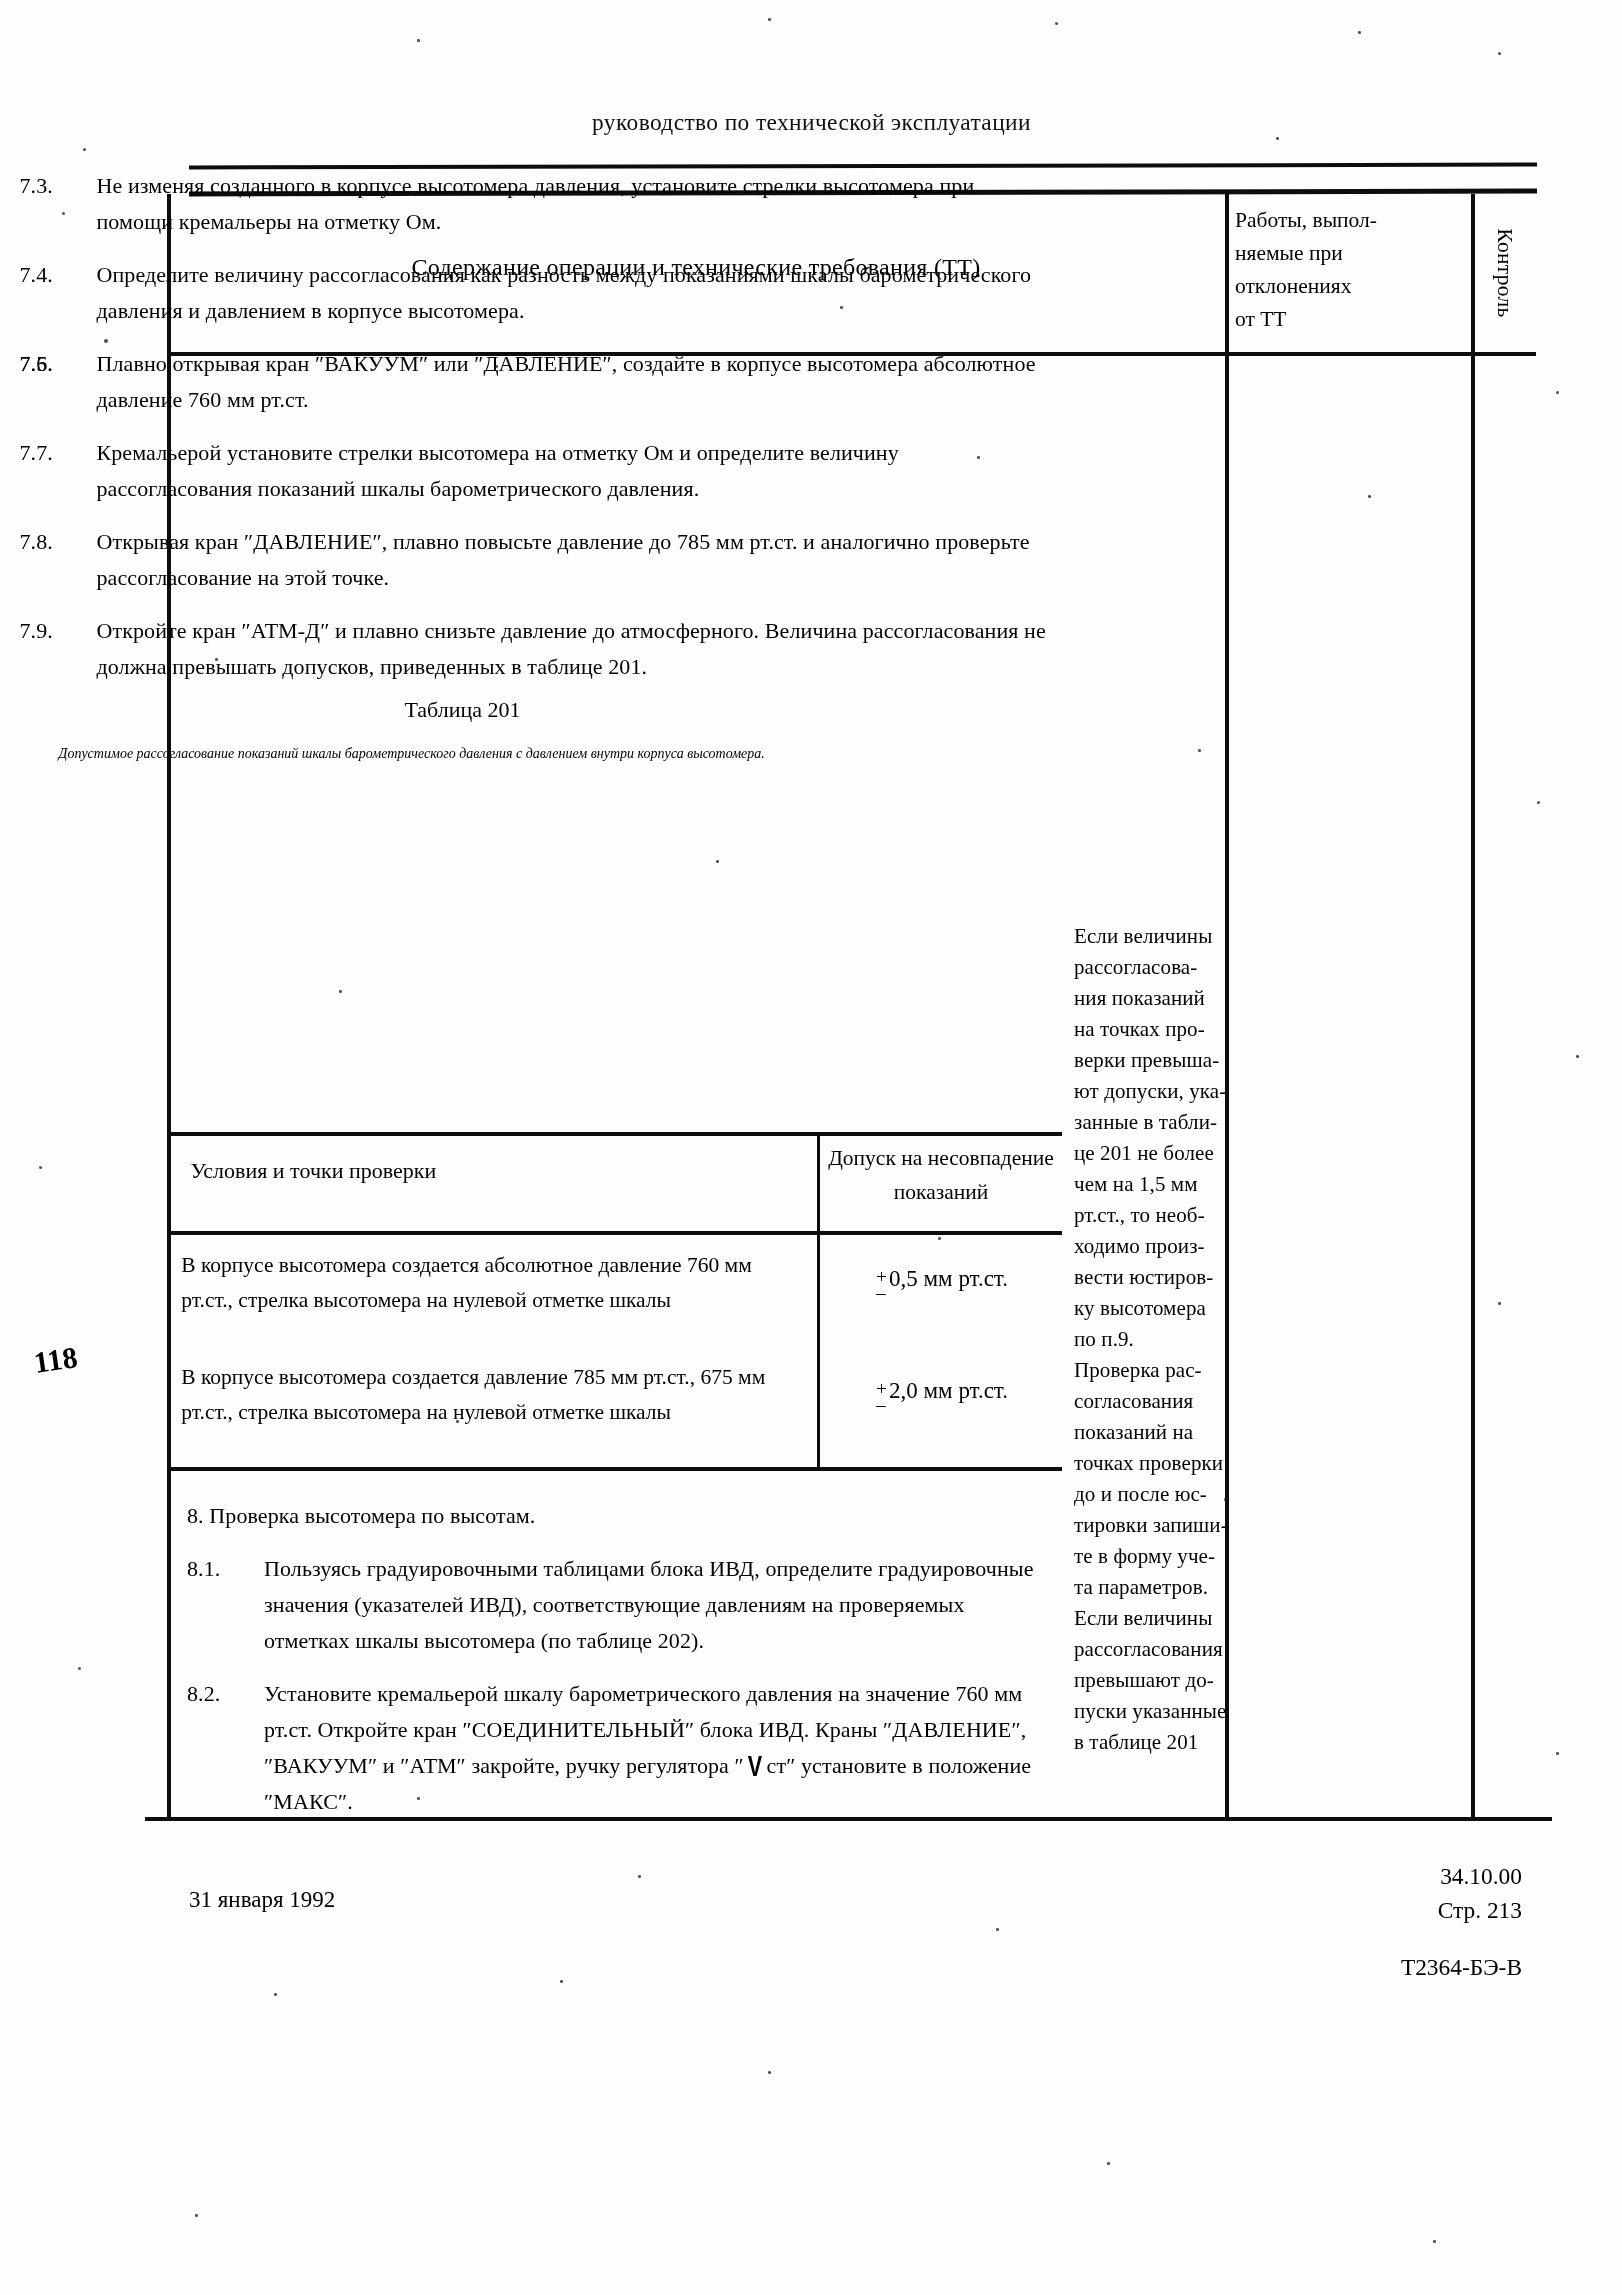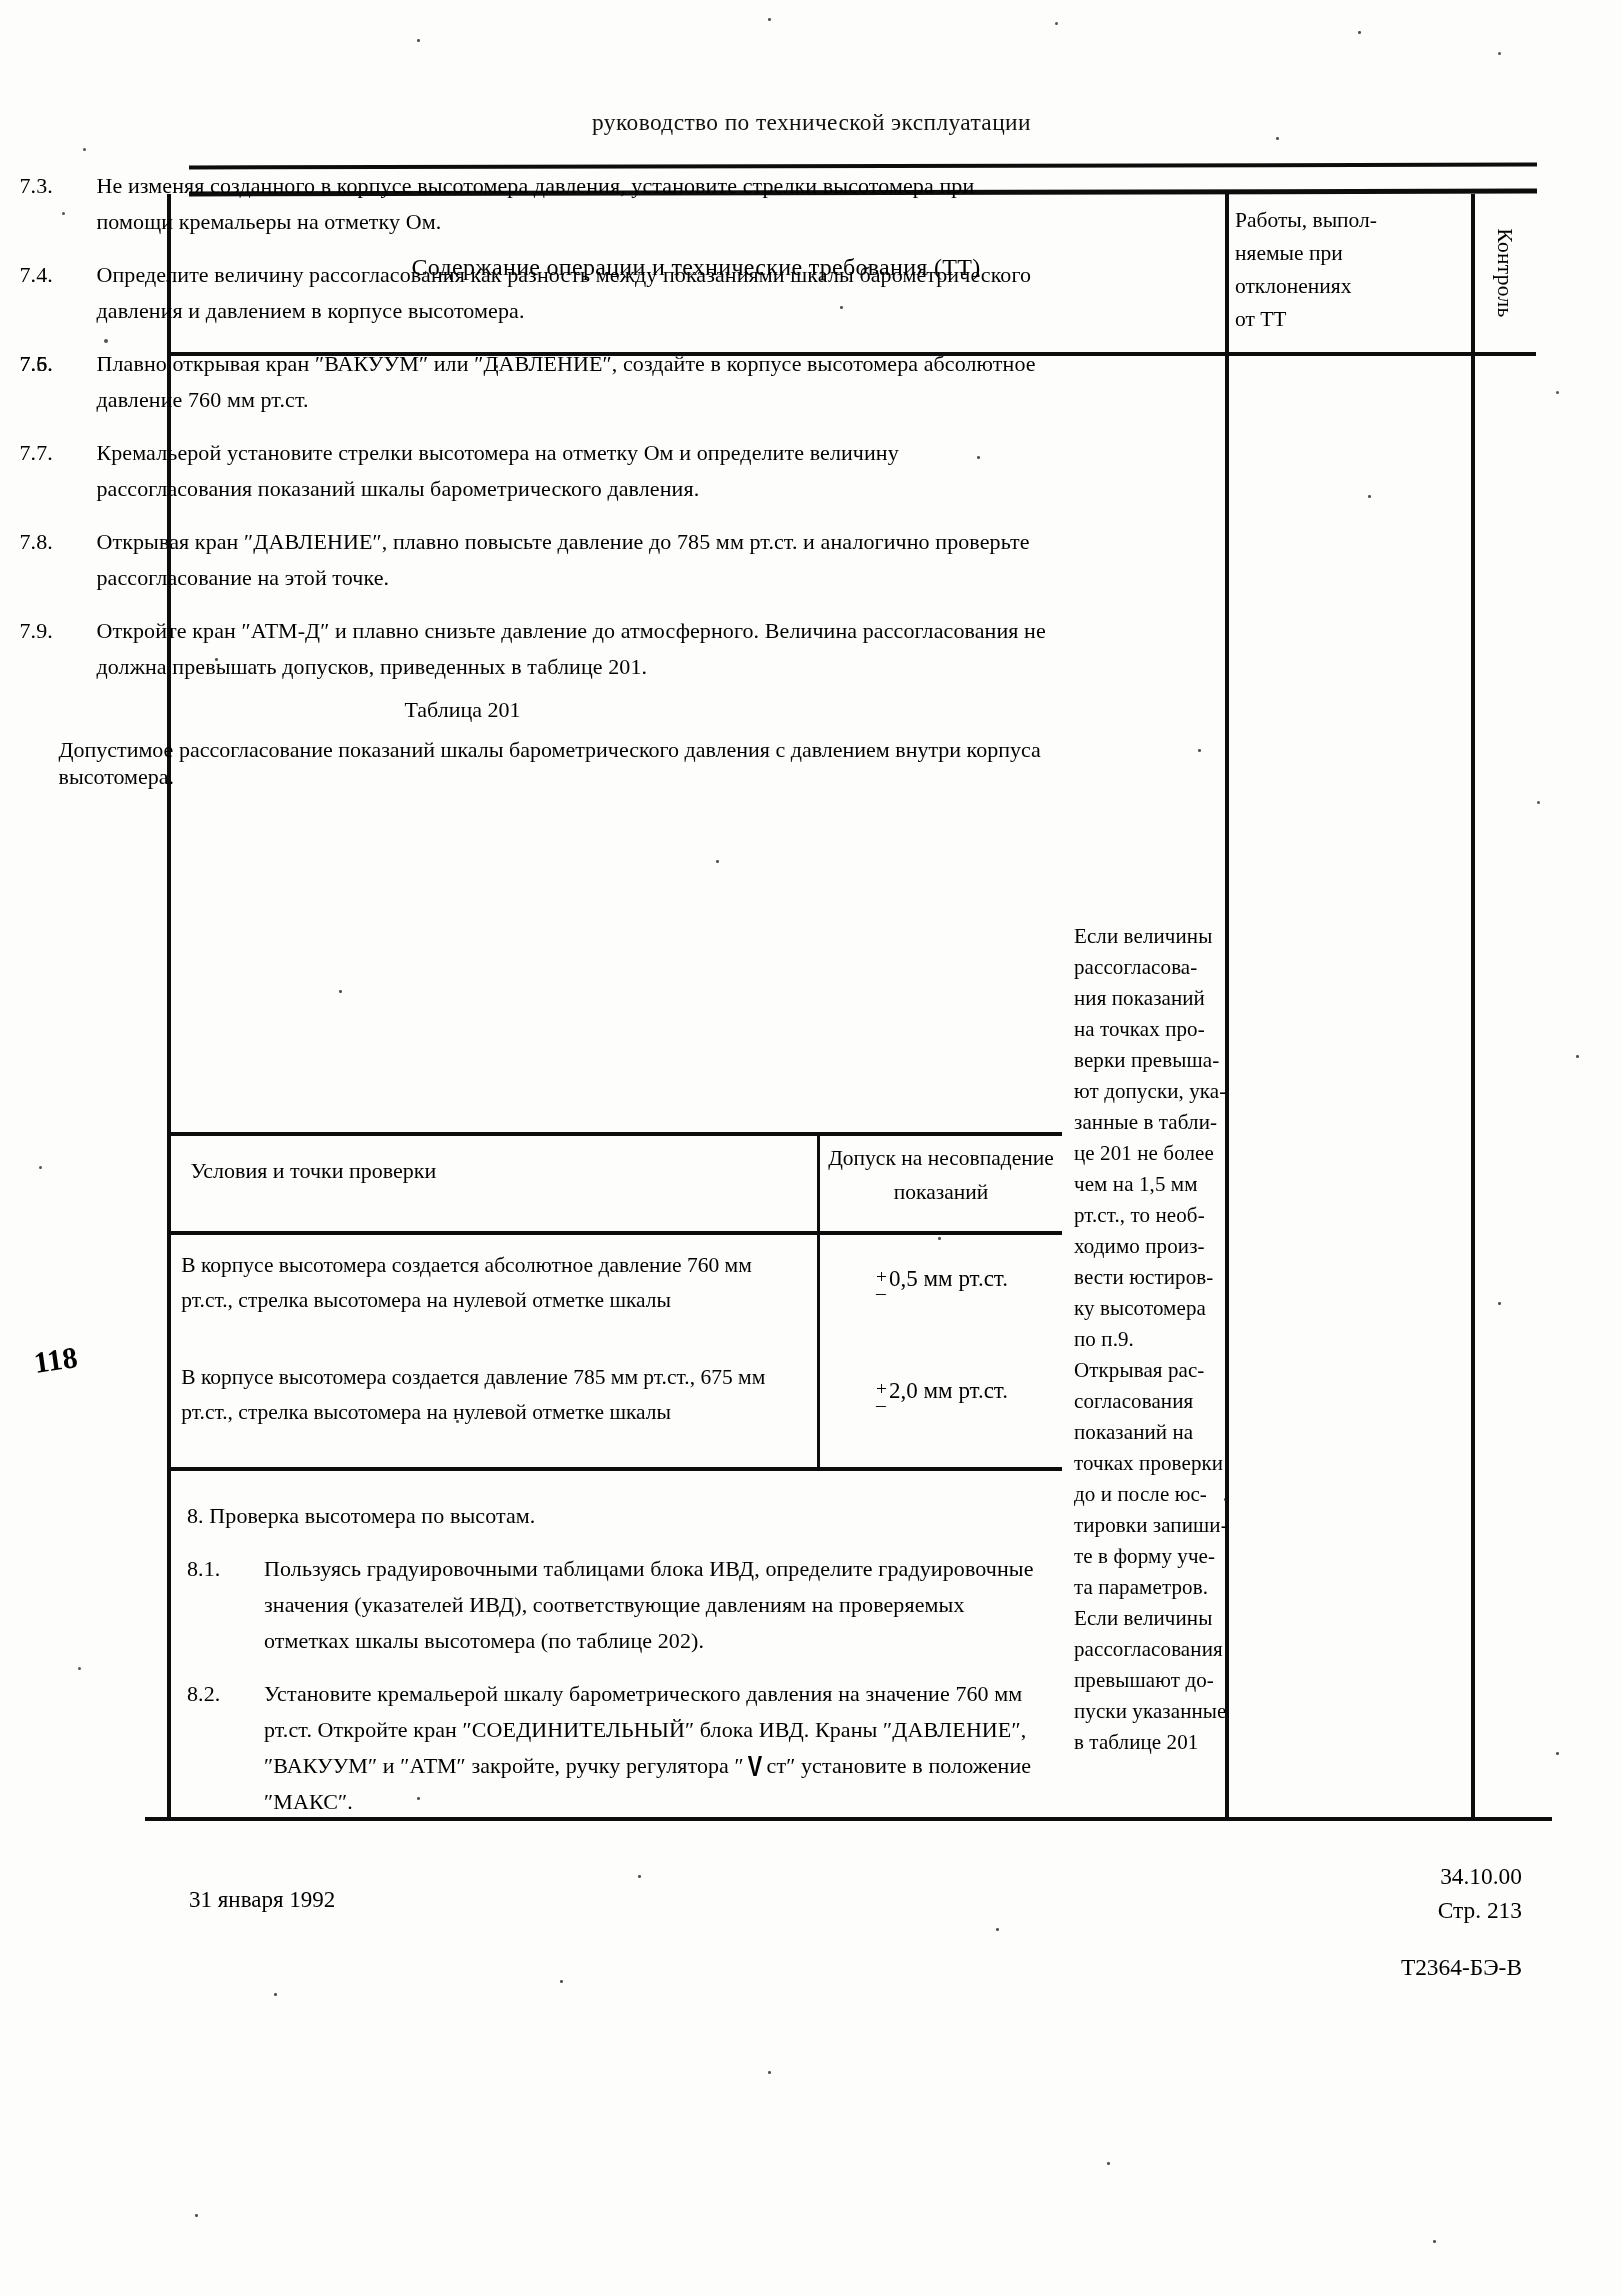--- a/index.html
+++ b/index.html
@@ -149,24 +149,25 @@
   }
 
   .tbl-caption {
     text-align: center;
     padding-right: 143px;
     font-size: 22px;
     margin-top: -5.2px;
     margin-bottom: 13px;
   }
   .tbl-intro {
-    font-size: 22px;
-    line-height: 27px;
+    font-size: 14px;
+    line-height: 36px;
     padding-left: 39px;
     margin-bottom: 15.6px;
+    font-style: italic;
   }
 
   
   .t201 {
     position: absolute;
     left: 167px;
     top: 1132px;
     width: 895px;
     height: 339px;
   }
@@ -405,21 +406,21 @@
     <div>верки превыша-</div>
     <div>ют допуски, ука-</div>
     <div>занные в табли-</div>
     <div>це 201 не более</div>
     <div>чем на 1,5 мм</div>
     <div>рт.ст., то необ-</div>
     <div>ходимо произ-</div>
     <div>вести юстиров-</div>
     <div>ку высотомера</div>
     <div>по п.9.</div>
-    <div>Открывая рас-</div>
+    <div>Проверка рас-</div>
     <div>согласования</div>
     <div>показаний на</div>
     <div>точках проверки</div>
     <div>до и после юс-</div>
     <div>тировки запиши-</div>
     <div>те в форму уче-</div>
     <div>та параметров.</div>
     <div>Если величины</div>
     <div>рассогласования</div>
     <div>превышают до-</div>

